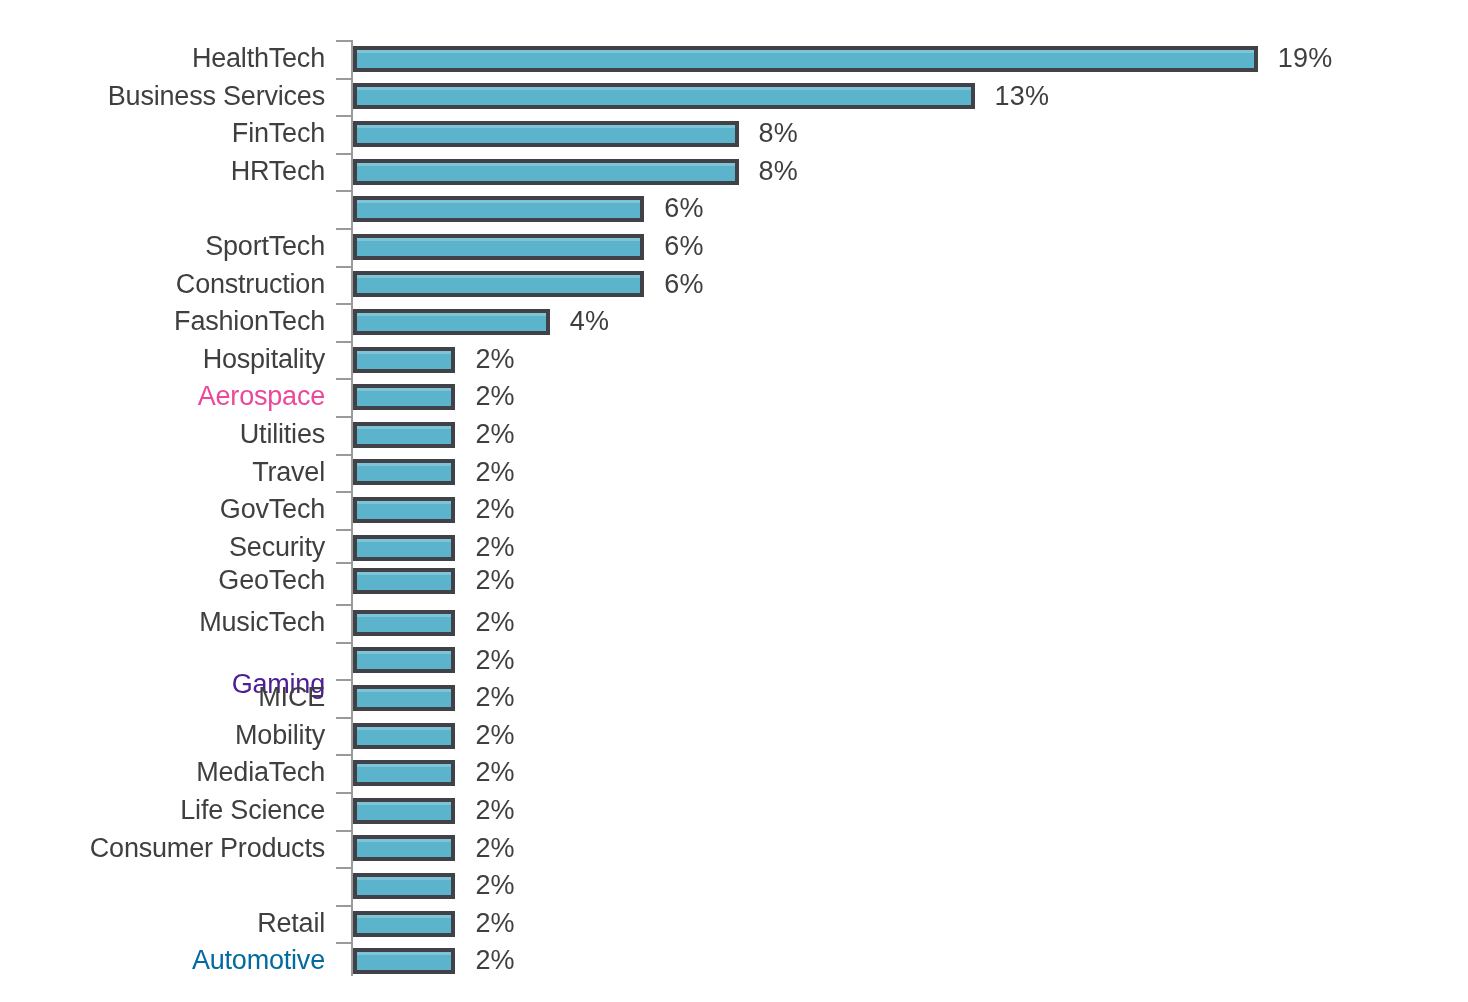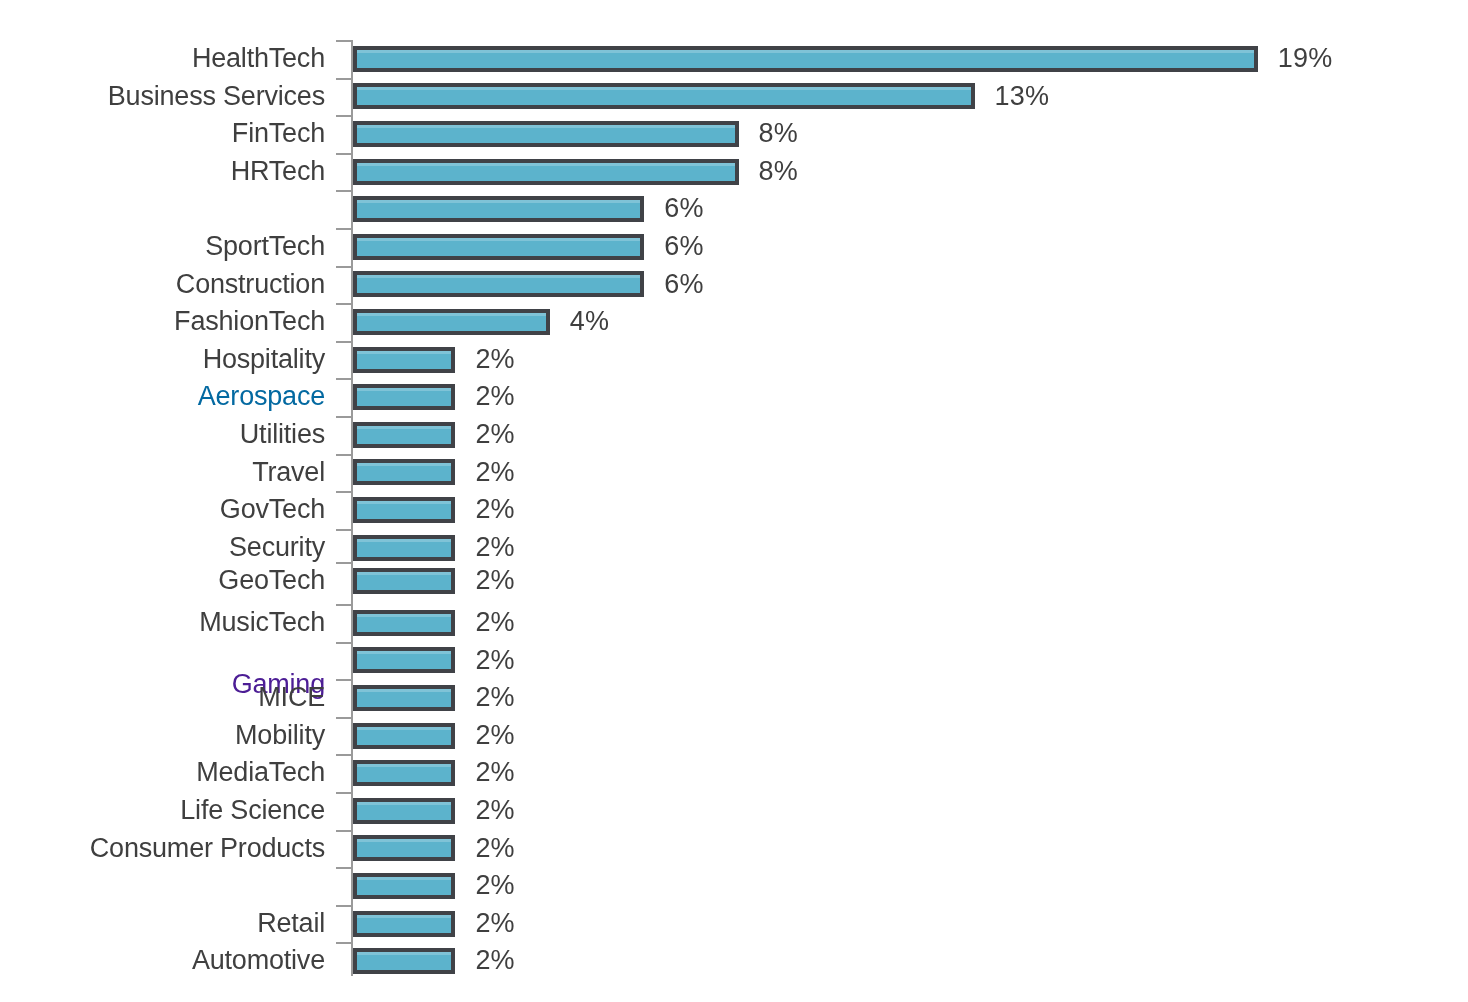--- a/index.html
+++ b/index.html
@@ -159,21 +159,21 @@
           <div class="value-label" style="left: 569.8px; color: rgb(63, 63, 63);">4%</div>
         </div>
         <div class="bar-row" style="top: 340.8px;">
           <div class="tick" style="background: rgb(154, 154, 154);"></div>
           <div class="cat-label" style="color: rgb(63, 63, 63);">Hospitality</div>
           <div class="bar" title="Hospitality" style="width: 94.4px; background: rgb(92, 179, 204); border-color: rgb(64, 66, 71);"></div>
           <div class="value-label" style="left: 475.4px; color: rgb(63, 63, 63);">2%</div>
         </div>
         <div class="bar-row" style="top: 378.4px;">
           <div class="tick" style="background: rgb(154, 154, 154);"></div>
-          <div class="cat-label" style="color: #0369a1;">Aerospace</div>
+          <div class="cat-label" style="color: #ec4899;">Aerospace</div>
           <div class="bar" title="Aerospace" style="width: 94.4px; background: rgb(92, 179, 204); border-color: rgb(64, 66, 71);"></div>
           <div class="value-label" style="left: 475.4px; color: rgb(63, 63, 63);">2%</div>
         </div>
         <div class="bar-row" style="top: 416px;">
           <div class="tick" style="background: rgb(154, 154, 154);"></div>
           <div class="cat-label" style="color: rgb(63, 63, 63);">Utilities</div>
           <div class="bar" title="Utilities" style="width: 94.4px; background: rgb(92, 179, 204); border-color: rgb(64, 66, 71);"></div>
           <div class="value-label" style="left: 475.4px; color: rgb(63, 63, 63);">2%</div>
         </div>
         <div class="bar-row" style="top: 453.6px;">
@@ -248,19 +248,19 @@
           <div class="value-label" style="left: 475.4px; color: rgb(63, 63, 63);">2%</div>
         </div>
         <div class="bar-row" style="top: 904.8px;">
           <div class="tick" style="background: rgb(154, 154, 154);"></div>
           <div class="cat-label" style="color: rgb(63, 63, 63);">Retail</div>
           <div class="bar" title="Retail" style="width: 94.4px; background: rgb(92, 179, 204); border-color: rgb(64, 66, 71);"></div>
           <div class="value-label" style="left: 475.4px; color: rgb(63, 63, 63);">2%</div>
         </div>
         <div class="bar-row" style="top: 942.4px;">
           <div class="tick" style="background: rgb(154, 154, 154);"></div>
-          <div class="cat-label" style="color: #404040;">Automotive</div>
+          <div class="cat-label" style="color: #0369a1;">Automotive</div>
           <div class="bar" title="Automotive" style="width: 94.4px; background: rgb(92, 179, 204); border-color: rgb(64, 66, 71);"></div>
           <div class="value-label" style="left: 475.4px; color: rgb(63, 63, 63);">2%</div>
         </div>
       </div>
   </div>
 </div>
 
 </body></html>

